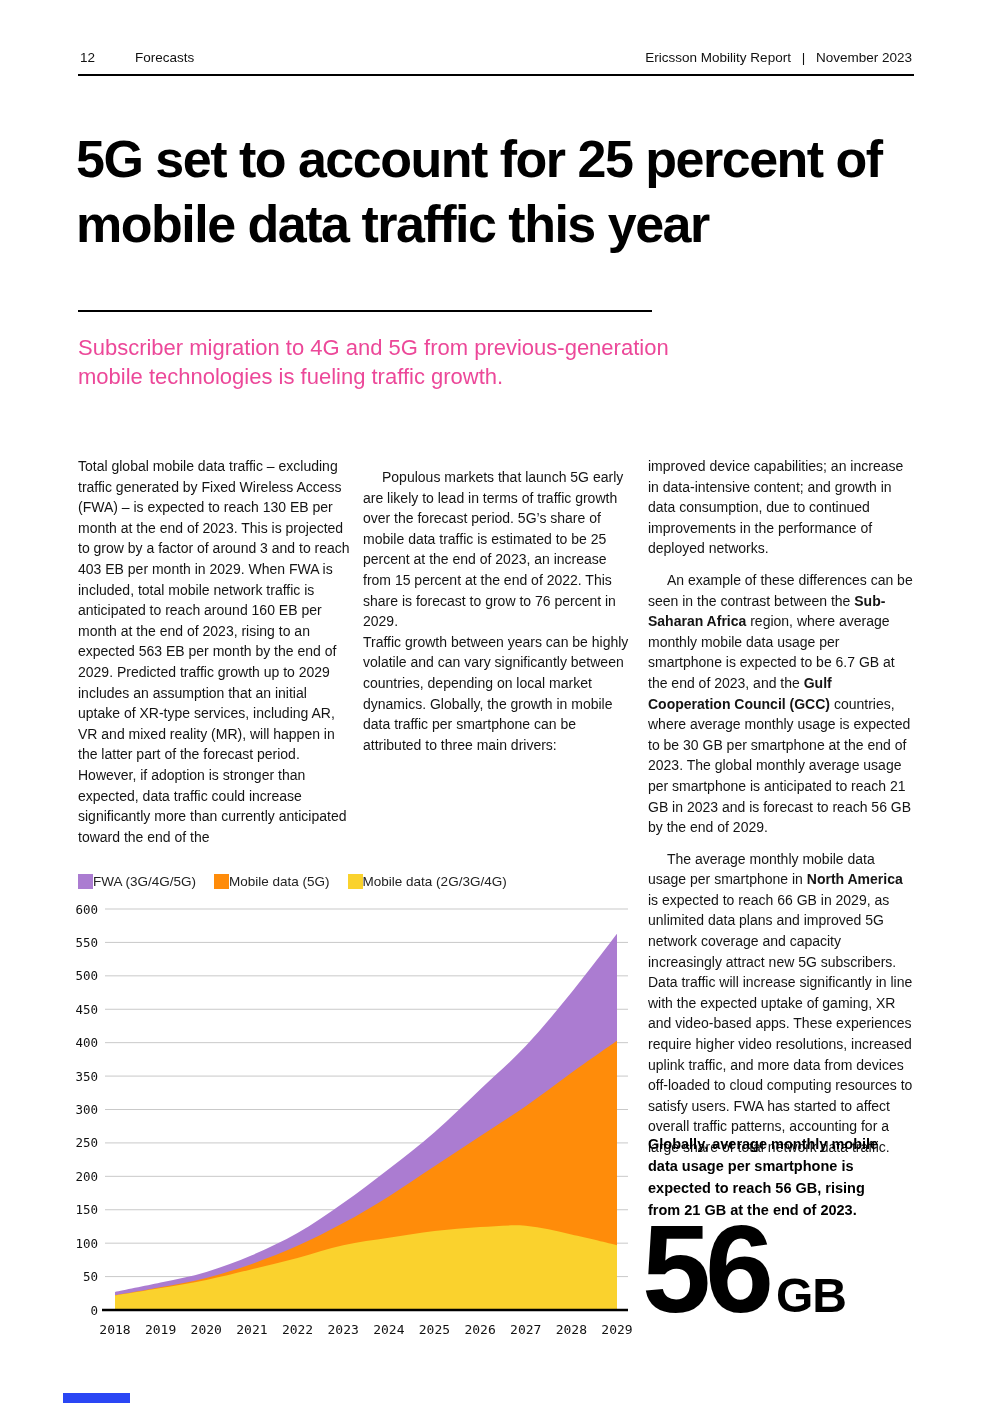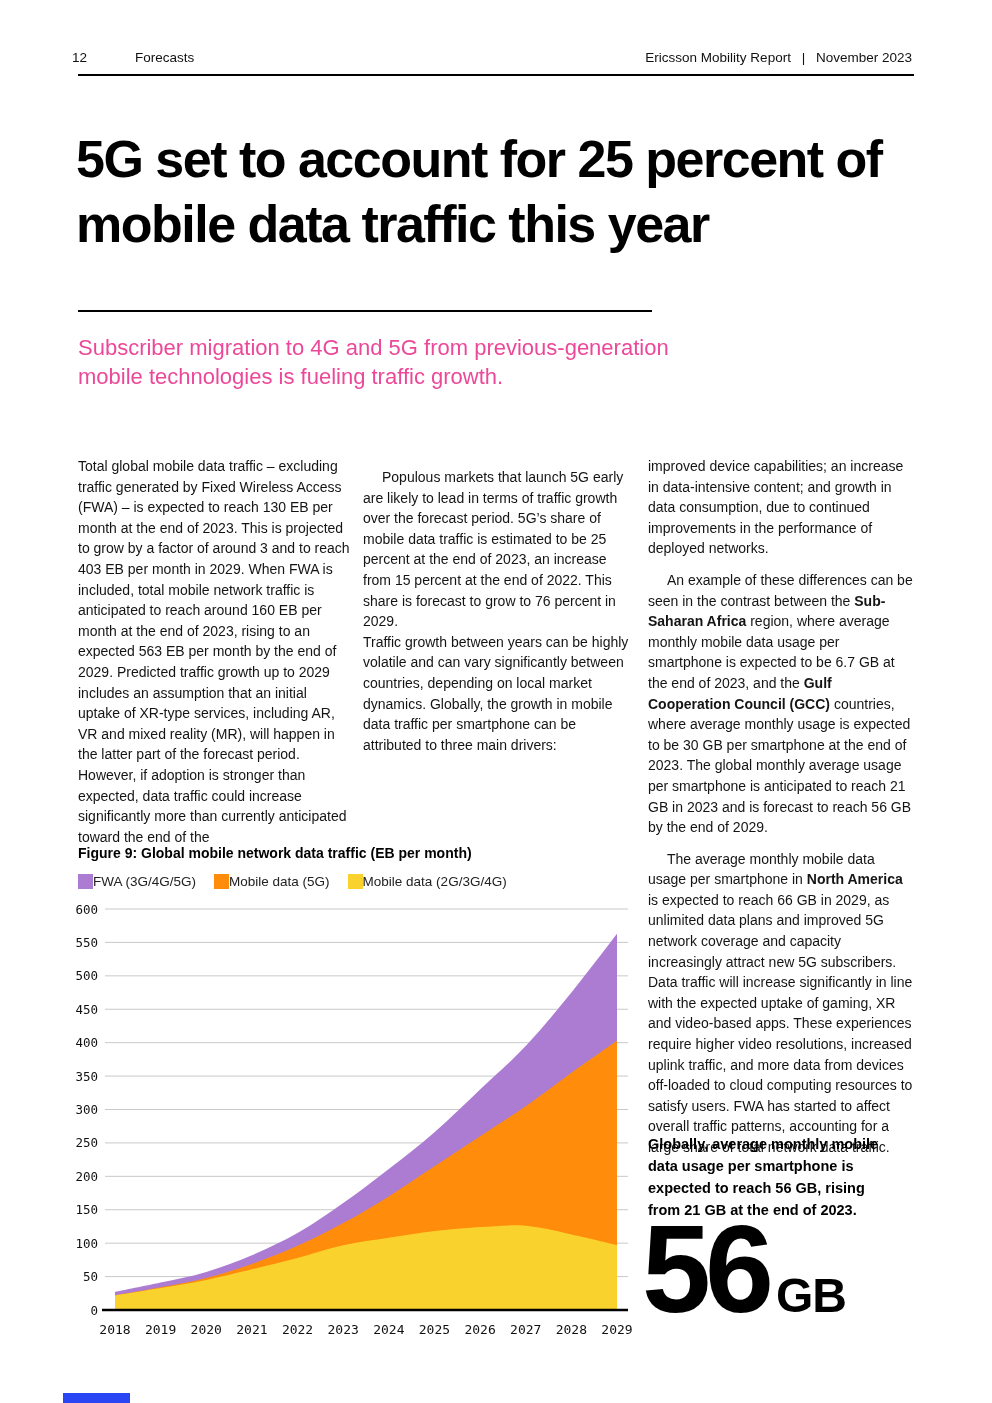--- a/index.html
+++ b/index.html
@@ -1,21 +1,21 @@
 <!DOCTYPE html>
 <html><head>
 <meta charset="utf-8">
 <style>
   html,body{margin:0;padding:0;background:#ffffff;}
   .page{position:relative;width:992px;height:1403px;background:#fff;overflow:hidden;
         font-family:"Liberation Sans",sans-serif;color:#1a1a1a;}
 
   
   .hdr-item{position:absolute;top:50px;font-size:13.5px;color:#111;}
-  .hdr-pagenum{left:72px;}
+  .hdr-pagenum{left:80px;}
   .hdr-section{left:135px;text-align:center;}
   .hdr-right{right:80px;}
   .hdr-right span{margin-left:7px;}
   .hdr-rule{position:absolute;top:74px;left:78px;width:836px;height:2px;background:#000;}
 
   
   .headline{position:absolute;left:76px;top:92px;width:830px;
             font-size:52px;line-height:65px;font-weight:bold;color:#000;
             letter-spacing:-1.5px;}
 
@@ -77,21 +77,20 @@
   <div class="col col2">
     <p class="indent">Populous markets that launch 5G early are likely to lead in terms of traffic growth over the forecast period. 5G’s share of mobile data traffic is estimated to be 25 percent at the end of 2023, an increase from 15 percent at the end of 2022. This share is forecast to grow to 76 percent in 2029.</p>
     <p>Traffic growth between years can be highly volatile and can vary significantly between countries, depending on local market dynamics. Globally, the growth in mobile data traffic per smartphone can be attributed to three main drivers:</p>
   </div>
   <div class="col col3">
     <p>improved device capabilities; an increase in data-intensive content; and growth in data consumption, due to continued improvements in the performance of deployed networks.</p>
     <p class="indent">An example of these differences can be seen in the contrast between the <b>Sub-Saharan Africa</b> region, where average monthly mobile data usage per smartphone is expected to be 6.7 GB at the end of 2023, and the <b>Gulf Cooperation Council (GCC)</b> countries, where average monthly usage is expected to be 30 GB per smartphone at the end of 2023. The global monthly average usage per smartphone is anticipated to reach 21 GB in 2023 and is forecast to reach 56 GB by the end of 2029.</p>
     <p class="indent">The average monthly mobile data usage per smartphone in <b>North America</b> is expected to reach 66 GB in 2029, as unlimited data plans and improved 5G network coverage and capacity increasingly attract new 5G subscribers. Data traffic will increase significantly in line with the expected uptake of gaming, XR and video-based apps. These experiences require higher video resolutions, increased uplink traffic, and more data from devices off-loaded to cloud computing resources to satisfy users. FWA has started to affect overall traffic patterns, accounting for a large share of total network data traffic.</p>
   </div>
 
-  <div class="fig-caption">Figure 9: Global mobile network data traffic (EB per month)</div>
   <div class="legend">
     <span class="item">
       <span class="swatch" style="background: rgb(171, 124, 209);"></span>
       <span>FWA (3G/4G/5G)</span>
     </span>
     <span class="item">
       <span class="swatch" style="background: rgb(255, 140, 10);"></span>
       <span>Mobile data (5G)</span>
     </span>
     <span class="item">

